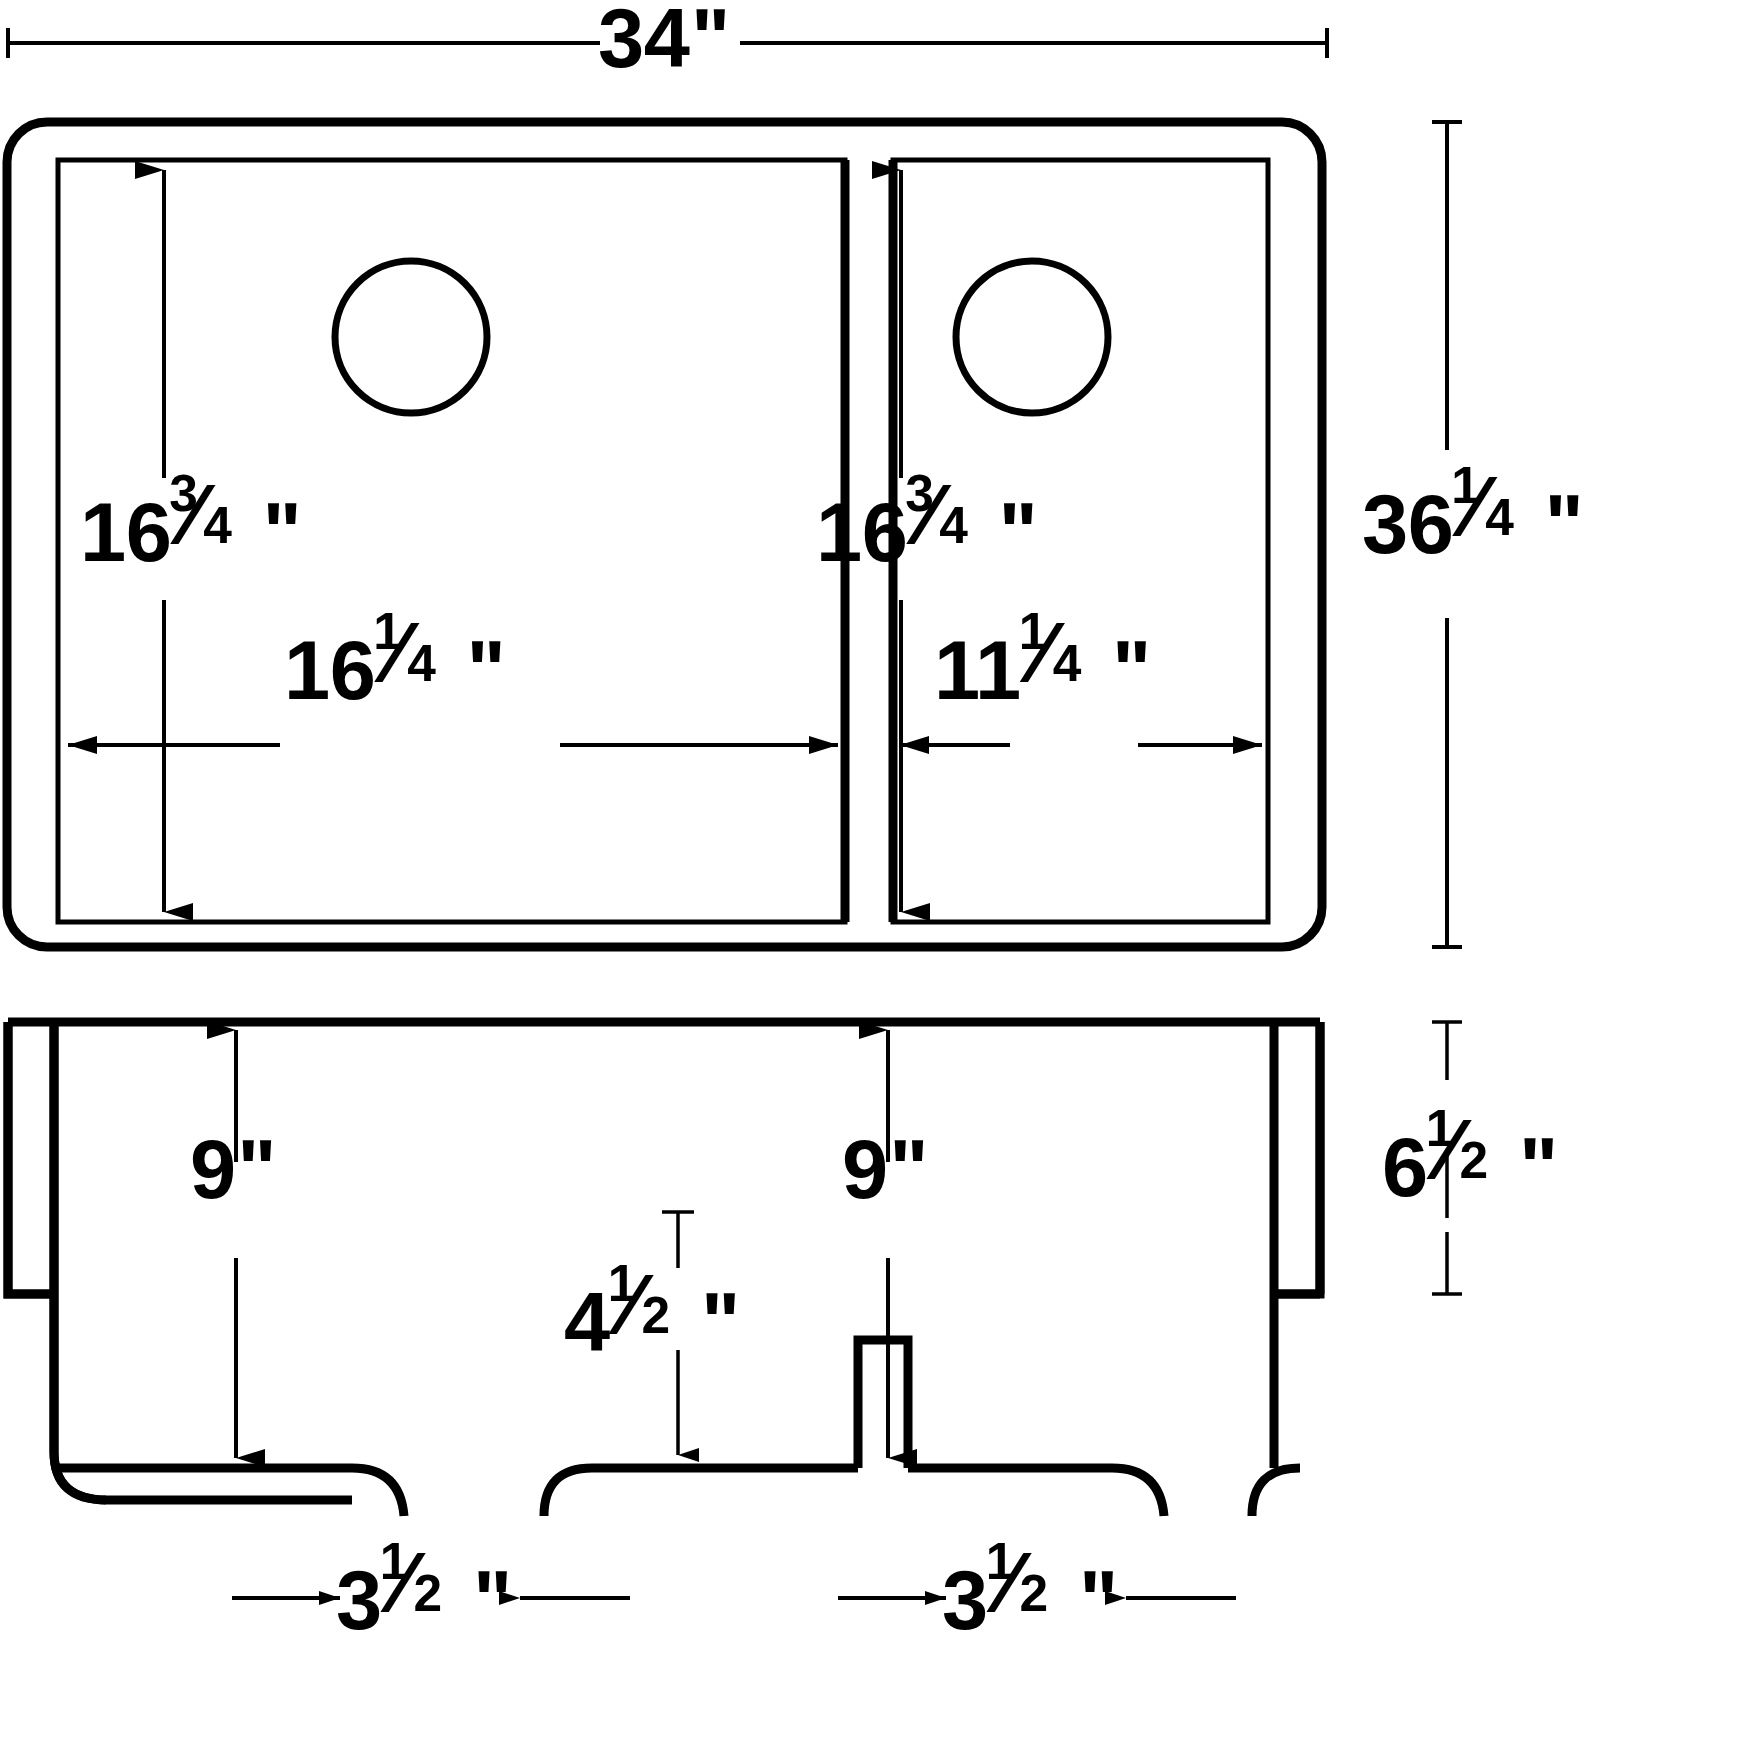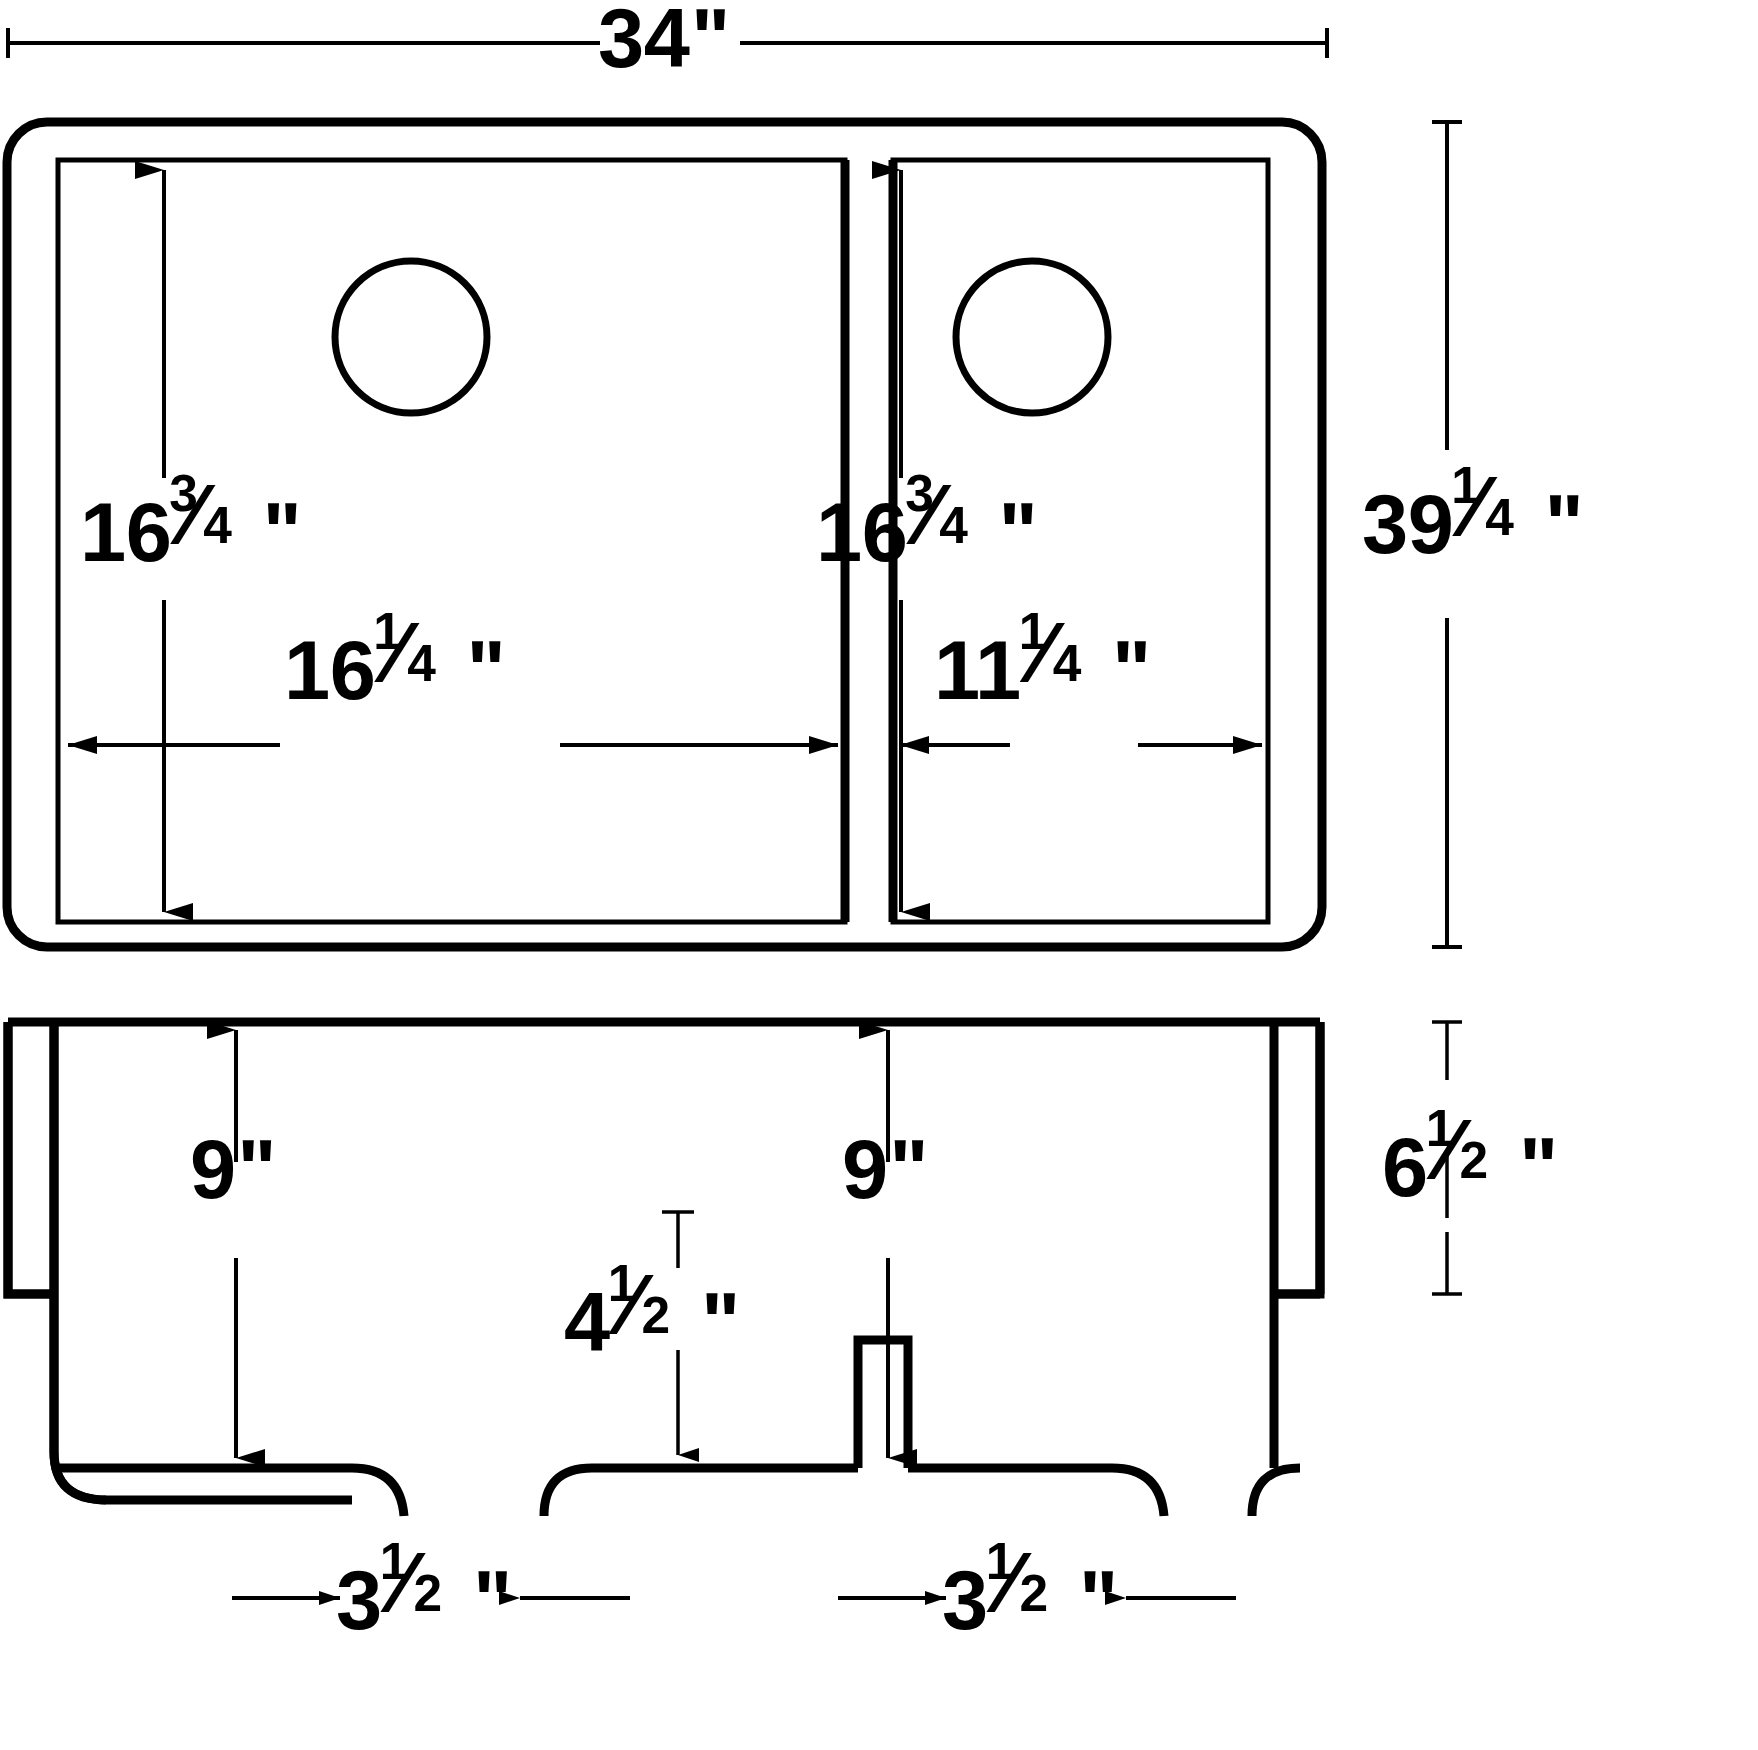--- a/index.html
+++ b/index.html
@@ -290,21 +290,21 @@
         <line class="dim" x1="1236" y1="1598" x2="1126" y2="1598" marker-end="url(#arrLs)"></line>
       </g>
     </g>
   </svg>
 
   <div class="dimtext" style="left:598px; top:-3px;">
     <span class="whole">34</span><span class="inch-nofrac">"</span>
   </div>
 
   <div class="dimtext" style="left:1362px; top:470px;">
-    <span class="whole">39</span><span class="frac"><span class="num">1</span><span class="bar">⁄</span><span class="den">4</span></span><span class="inch">"</span>
+    <span class="whole">36</span><span class="frac"><span class="num">1</span><span class="bar">⁄</span><span class="den">4</span></span><span class="inch">"</span>
   </div>
 
   <div class="dimtext" style="left:80px; top:478px;">
     <span class="whole">16</span><span class="frac"><span class="num">3</span><span class="bar">⁄</span><span class="den">4</span></span><span class="inch">"</span>
   </div>
 
   <div class="dimtext" style="left:816px; top:478px;">
     <span class="whole">16</span><span class="frac"><span class="num">3</span><span class="bar">⁄</span><span class="den">4</span></span><span class="inch">"</span>
   </div>
 

